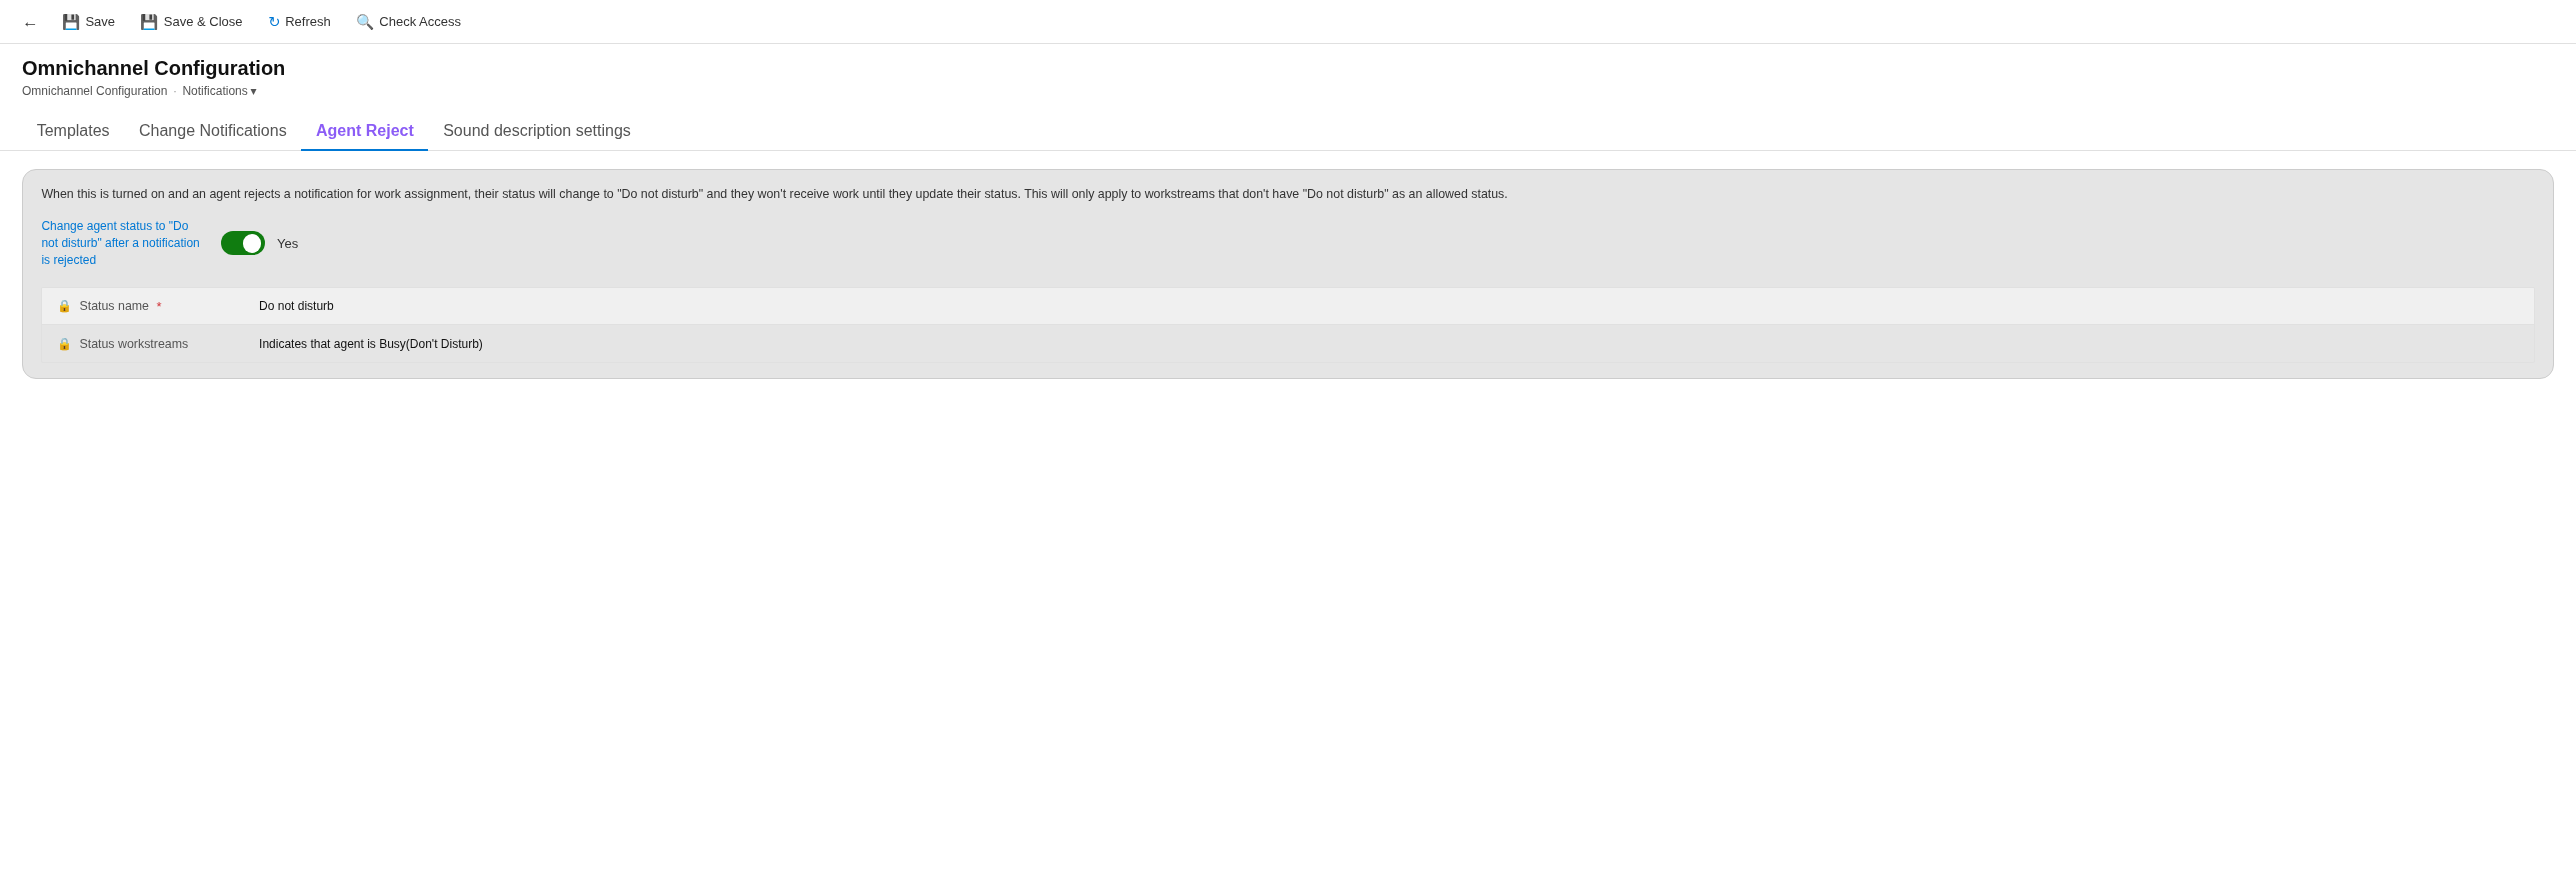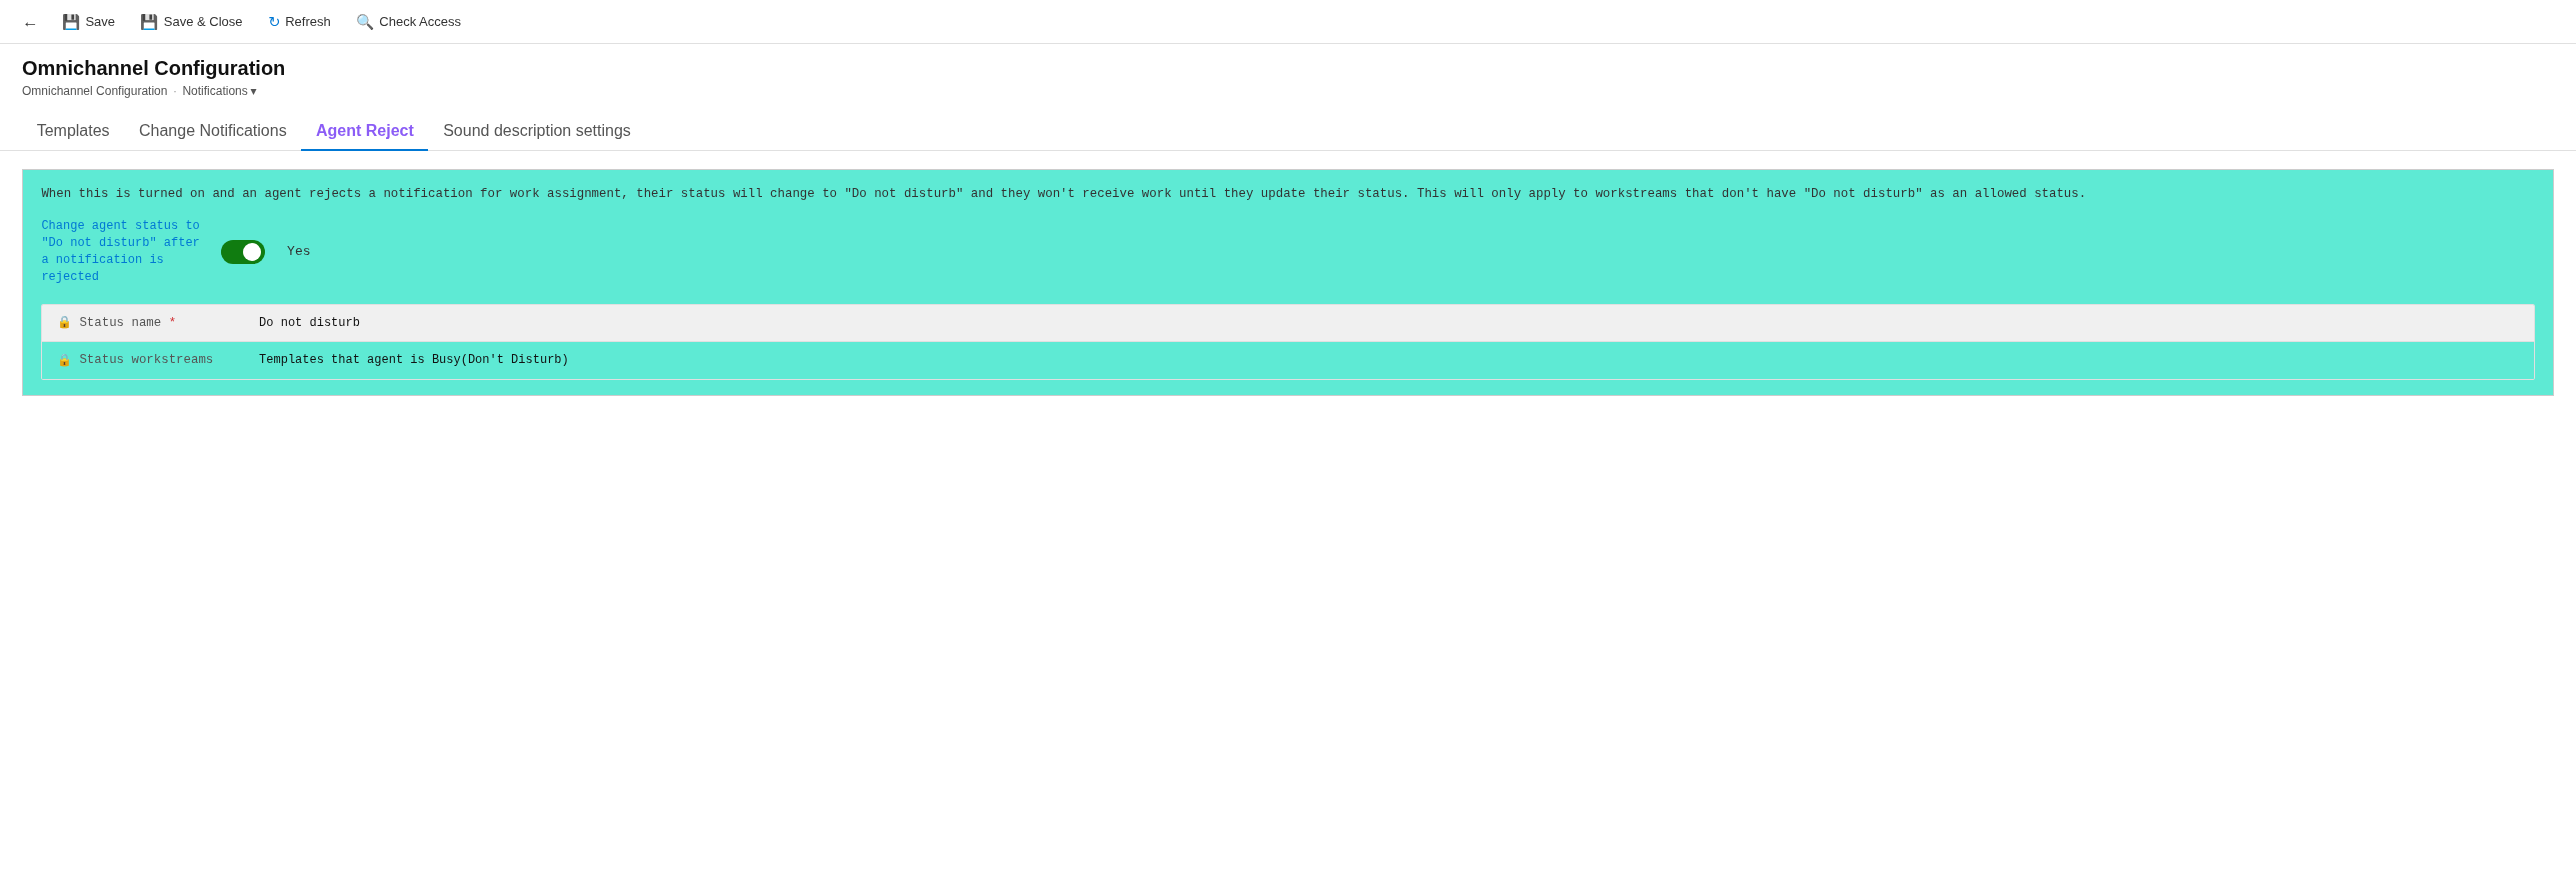--- a/index.html
+++ b/index.html
@@ -80,24 +80,23 @@
     }
 
     
     .content {
       padding: 18.4px 22px;
     }
 
     
     .info-card {
       border: 0.9px solid #ccc;
-      border-radius: 0;
+      border-radius: 14px;
       padding: 14.7px 18.4px;
-      background: #5eead4;
-      font-family: Liberation Mono, monospace;
+      background: #e5e5e5;
     }
     .info-text {
       font-size: 12.4px;
       color: #333;
       line-height: 1.5;
       margin-bottom: 14.7px;
     }
 
     
     .toggle-row {
@@ -108,21 +107,21 @@
     }
     .toggle-label {
       font-size: 12px;
       color: #0078d4;
       max-width: 165px;
       line-height: 1.4;
     }
     .toggle-wrapper {
       display: flex;
       align-items: center;
-      gap: 22px;
+      gap: 12px;
     }
     .toggle {
       position: relative;
       width: 44px;
       height: 24px;
       background: #107c10;
       border-radius: 12px;
       cursor: pointer;
       transition: background 0.2s;
     }
@@ -273,20 +272,20 @@
           <span>Do not disturb</span>
         </div>
       </div>
 
       <div class="status-row">
         <div class="status-cell-label">
           <span class="lock-icon">🔒</span>
           <span>Status workstreams</span>
         </div>
         <div class="status-cell-value">
-          <span>Templates that agent is Busy(Don't Disturb)</span>
+          <span>Indicates that agent is Busy(Don't Disturb)</span>
         </div>
       </div>
 
     </div>
   </div>
 </div>
 
 
 </body></html>

